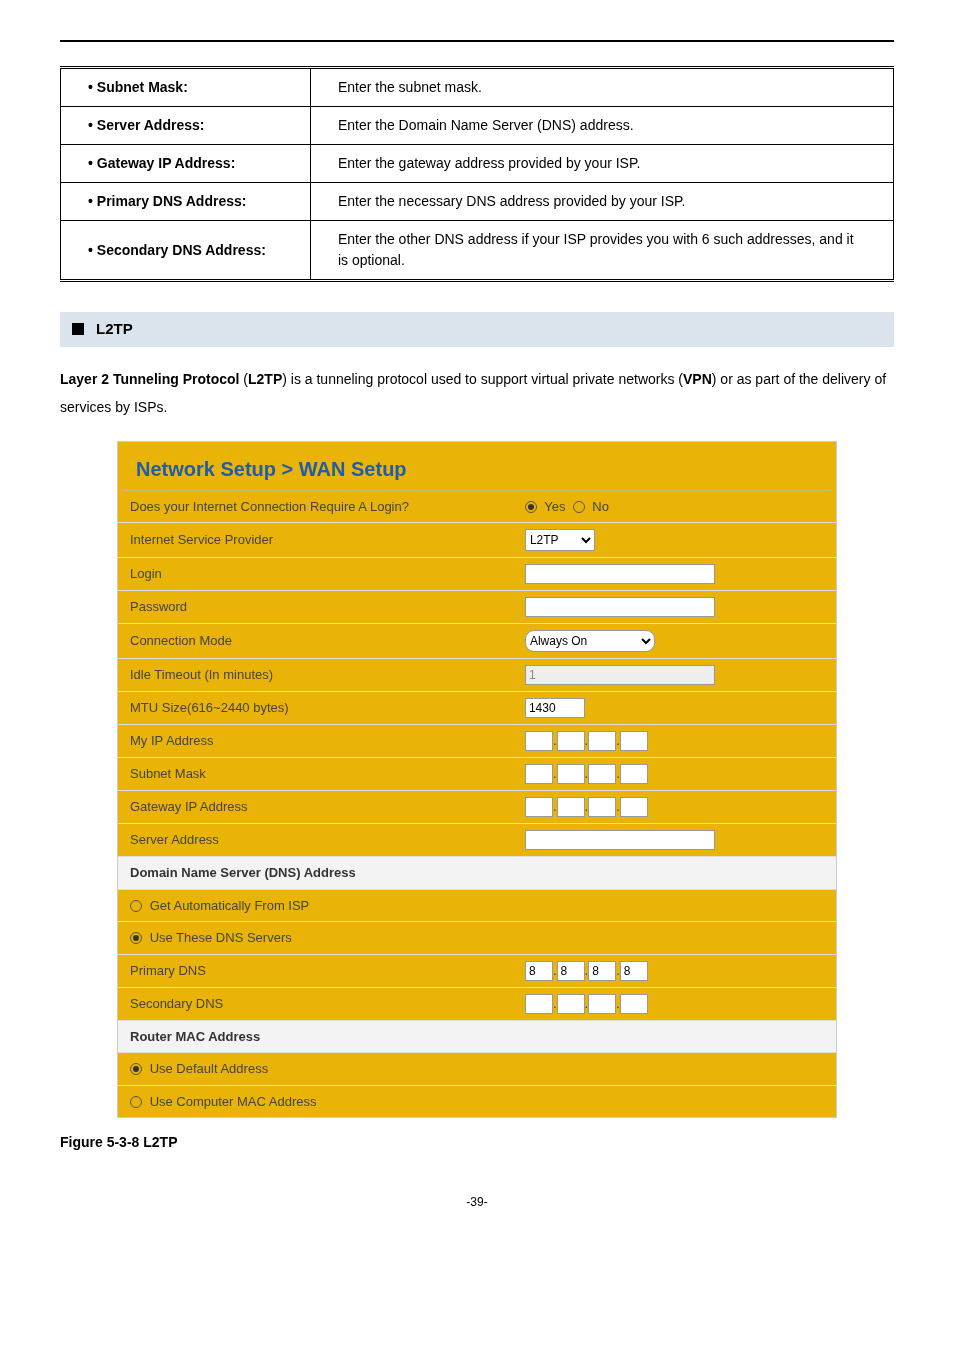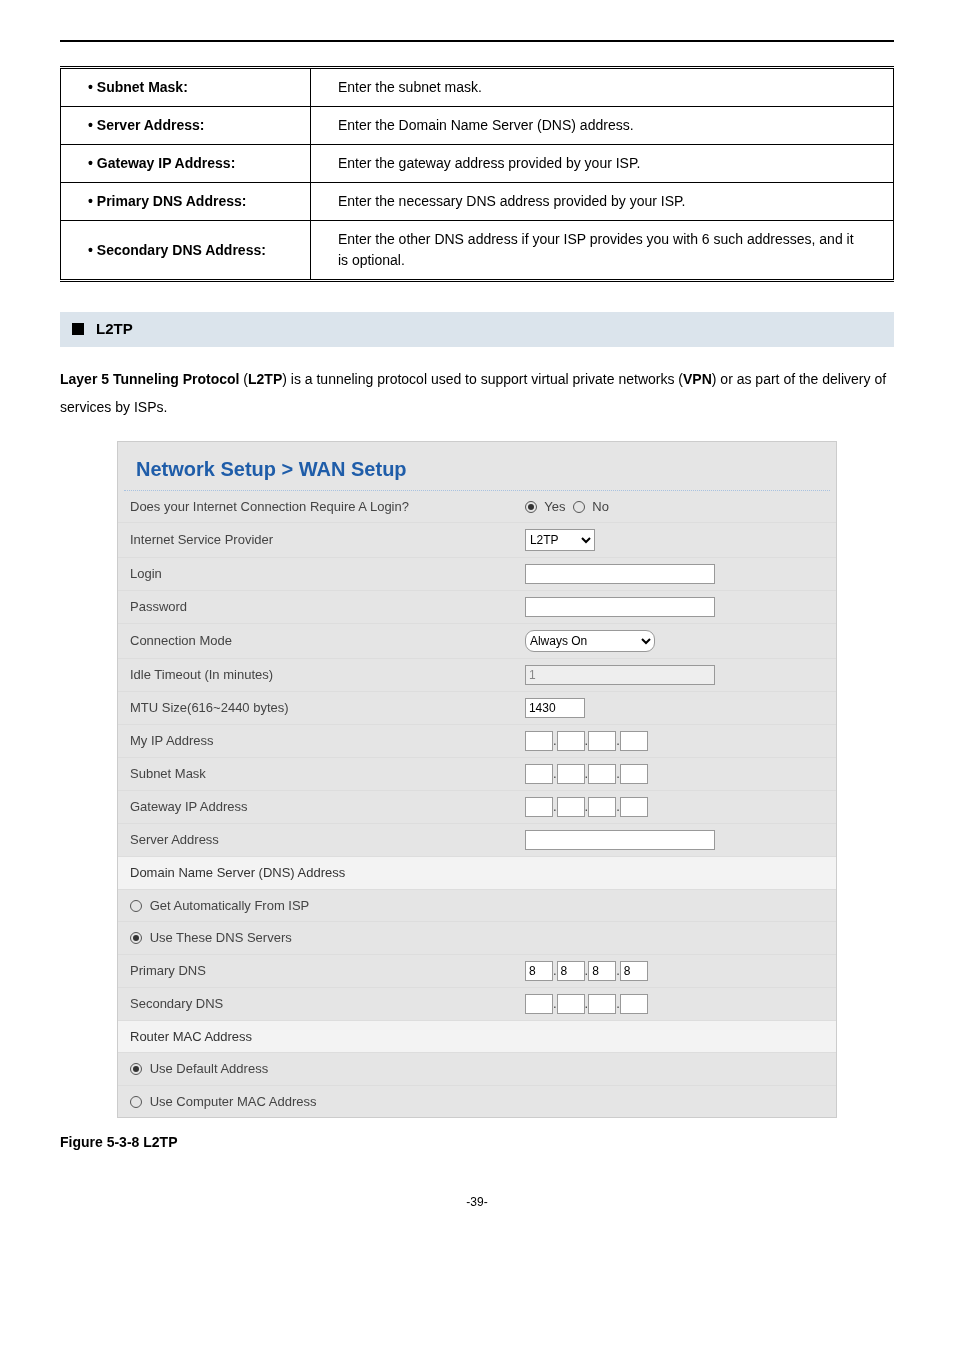--- a/index.html
+++ b/index.html
@@ -47,21 +47,21 @@
   p.body {
     font-size: 14px;
     line-height: 2;
     margin: 0 0 20px 0;
   }
 
   .shot {
     width: 720px;
     margin: 0 auto;
     border: 1px solid #ccc;
-    background:#e5e5e5;
+    background:#eab308;
   }
   .shot .title {
     color: #1f5da9;
     font-weight: bold;
     font-size: 20px;
     padding: 12px 12px 6px 12px;
     border-bottom: 1px dotted #a8c2e0;
     margin: 0 6px 0 6px;
   }
   .shot table.form {
@@ -72,21 +72,21 @@
   }
   .shot table.form td {
     border-top: 1px solid #ddd;
     padding: 6px 12px;
     height: 30px;
   }
   .shot table.form tr:first-child td { border-top: none; }
   .shot table.form td.l { width: 55%; }
   .shot .section-row td {
     background: #f3f3f3;
-    font-weight: normal;
+    font-weight: bold;
     color:#333;
   }
   .shot input[type=text] {
     border:1px solid #999; height:20px; font-size:12px; padding:0 3px; background:#fff;
   }
   .shot input.disabled { background:#eee; color:#888; }
   .shot select {
     border:1px solid #999; height:22px; font-size:12px; background:#fff;
   }
   .ip input { width:28px; text-align:left; }
@@ -124,21 +124,21 @@
     <td>Enter the other DNS address if your ISP provides you with 6 such addresses, and it is optional.</td>
   </tr>
 </tbody>
   </table>
 
 <div class="section-h">
   <span class="blk"></span><span>L2TP</span>
 </div>
 
 <p class="body">
-  <strong>Layer 5 Tunneling Protocol</strong><span> (</span><strong>L2TP</strong><span>) is a tunneling protocol used to support virtual private networks (</span><strong>VPN</strong><span>) or as part of the delivery of services by ISPs.</span>
+  <strong>Layer 2 Tunneling Protocol</strong><span> (</span><strong>L2TP</strong><span>) is a tunneling protocol used to support virtual private networks (</span><strong>VPN</strong><span>) or as part of the delivery of services by ISPs.</span>
 </p>
 
 <div class="shot">
   <div class="title">Network Setup &gt; WAN Setup</div>
   <table class="form">
     <tbody>
         <tr>
       <td class="l">Does your Internet Connection Require A Login?</td>
       <td>
         <span class="radio-dot sel"></span> <span>Yes</span>&nbsp;

